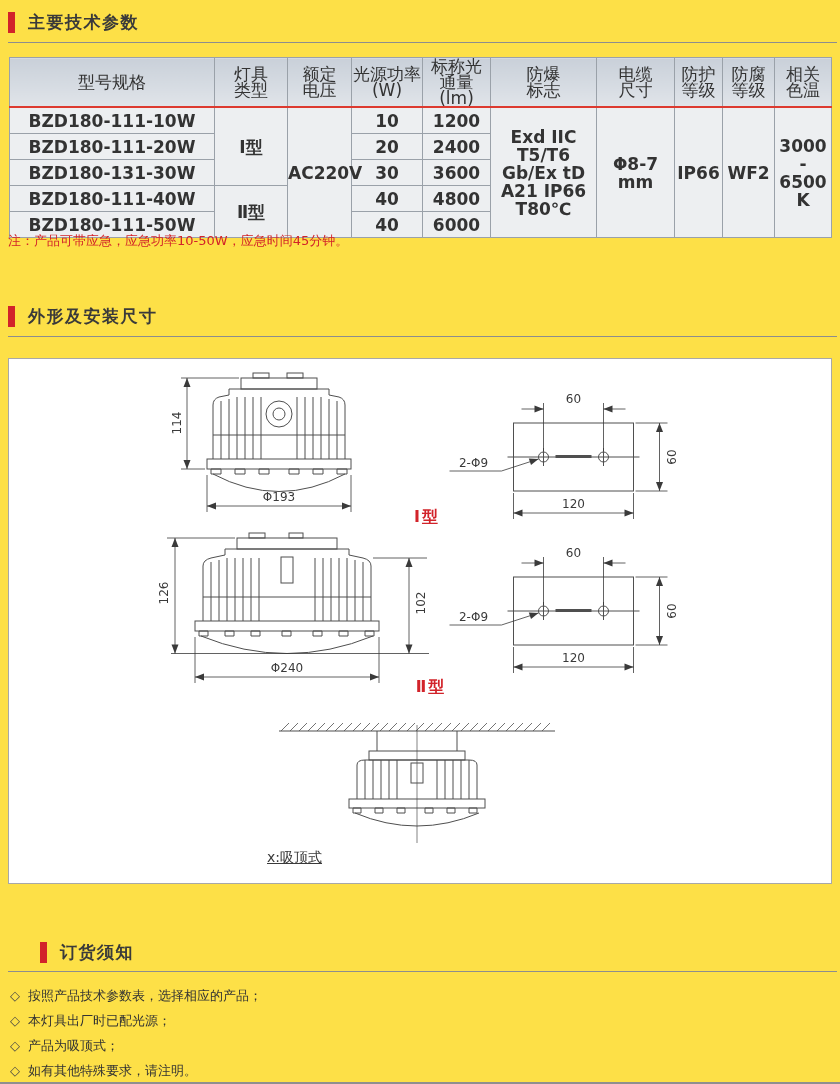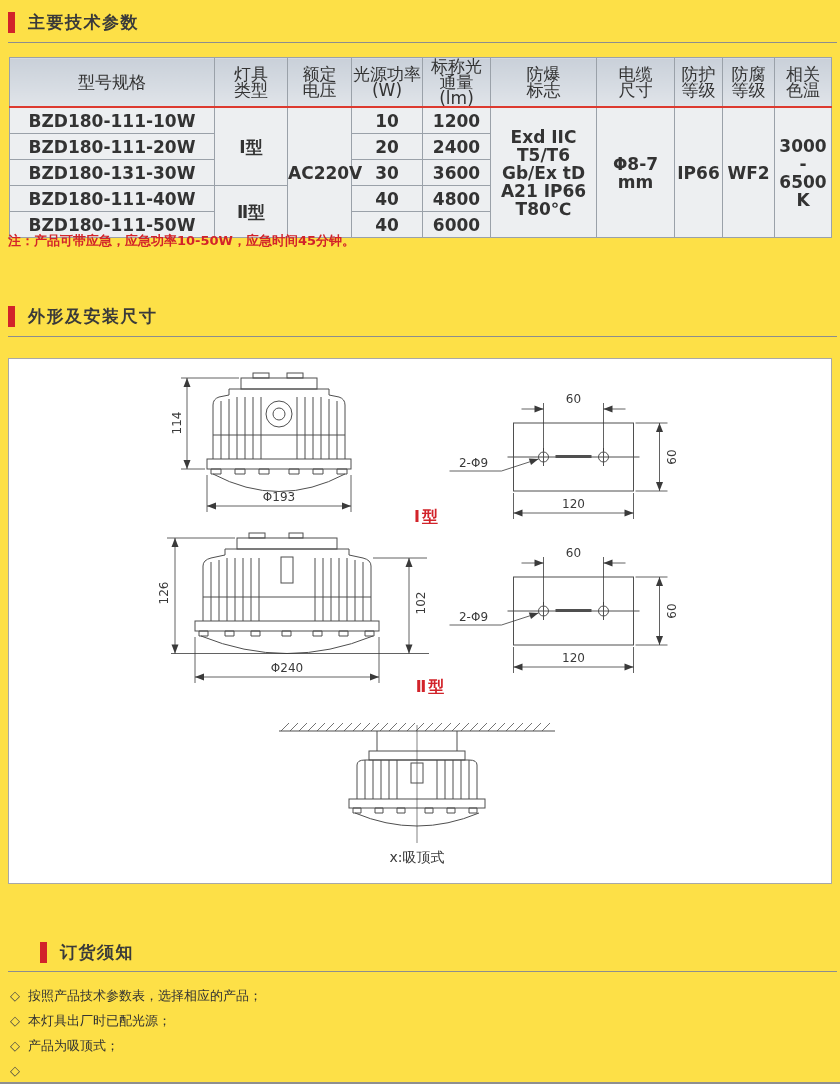--- a/index.html
+++ b/index.html
@@ -15,37 +15,37 @@
   
   .spec-table { position:absolute; left:9px; top:57px; width:822px; border-collapse:collapse;
                 table-layout:fixed; font-size:17px; color:#333; }
   .spec-table th, .spec-table td { border:1px solid #9aa1a9; text-align:center;
                 vertical-align:middle; white-space:pre-line; padding:0; }
   .spec-table th { height:40px; font-weight:400; line-height:16px;
                 background:linear-gradient(180deg,#c9d0d9 0%,#e0e4e9 100%);
                 border-bottom:2px solid #dd3a30; }
   .spec-table td { height:25px; background:#edeff1; line-height:18px;font-weight:bold; }
 
-  .note { position:absolute; left:8px; top:232px; font-size:13px; font-weight:700; color:#d2232a; }
+  .note { position:absolute; left:8px; top:232px; font-size:13px; font-weight:400; color:#d2232a; }
 
   
   .drawing-box { position:absolute; left:8px; top:358px; width:822px; height:524px;
                  border:1px solid #a8a8a8; background:#fff; }
   .drawing-box svg { position:absolute; }
   .svg-lamp1   { left:140px; top:12px;  width:260px; height:150px; }
   .svg-plate1  { left:432px; top:16px;  width:245px; height:150px; }
   .svg-lamp2   { left:128px; top:172px; width:300px; height:165px; }
   .svg-plate2  { left:432px; top:170px; width:245px; height:150px; }
   .svg-ceiling { left:258px; top:352px; width:300px; height:140px; }
   .type-label { position:absolute; width:100px; text-align:center; color:#d2232a;
                 font-size:16px; font-weight:700; letter-spacing:2px; }
   .type-label.t1 { left:368px; top:148px; }
   .type-label.t2 { left:372px; top:318px; }
   .ceiling-caption { position:absolute; left:258px; top:490px; width:300px;
-                text-align:center; font-size:14px; color:#3a3a3a; }
+                text-align:left; font-size:14px; color:#3a3a3a;text-decoration:underline; }
 
   .dim-text { font-size:12px; fill:#3a3a3a; }
 
   
   .ordering { position:absolute; left:10px; top:983px; margin:0; padding:0; list-style:none;
               font-size:13px; color:#333; }
   .ordering li { display:flex; gap:8px; line-height:25px; }
   .diamond { color:#444; }
 
   .bottom-rule { position:absolute; left:0; right:0; bottom:0; height:2px; background:#8f8f8f; }
@@ -323,17 +323,18 @@
     <li>
       <span class="diamond">◇</span>
       <span>本灯具出厂时已配光源；</span>
     </li>
     <li>
       <span class="diamond">◇</span>
       <span>产品为吸顶式；</span>
     </li>
     <li>
       <span class="diamond">◇</span>
+      <span>如有其他特殊要求，请注明。</span>
     </li>
   </ul>
 
   <div class="bottom-rule"></div>
 </div>
 
 </body></html>

